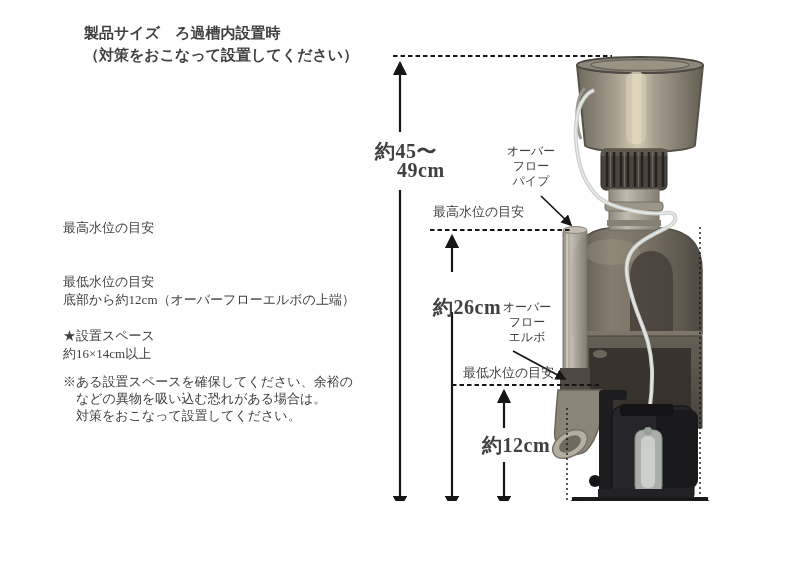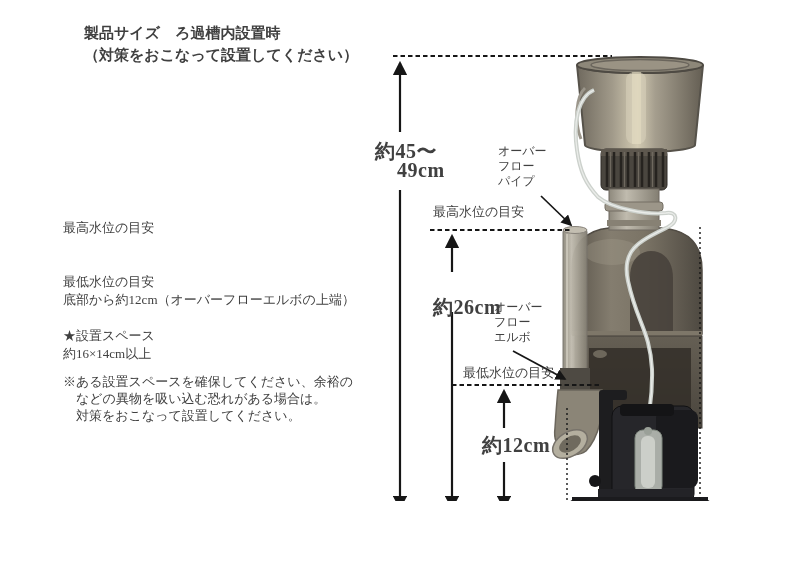--- a/index.html
+++ b/index.html
@@ -16,21 +16,21 @@
   .cautions{left:63px;top:373px;font-size:13px;line-height:17px;}
   .caution-line.indent{padding-left:13px;}
   .dim{font-size:20px;font-weight:600;letter-spacing:.5px;}
   .dim-total-1{left:375px;top:138px;}
   .dim-total-2{left:397px;top:159px;}
   .dim-26{left:433px;top:294px;}
   .dim-12{left:482px;top:432px;}
   .lvl{font-size:13px;}
   .lvl-max{left:433px;top:203px;}
   .lvl-min{left:463px;top:364px;}
-  .part-label{font-size:12px;line-height:15px;text-align:left;width:66px;white-space:nowrap;}
+  .part-label{font-size:12px;line-height:15px;text-align:center;width:66px;white-space:nowrap;}
   .part-pipe{left:498px;top:144px;}
   .part-elbow{left:494px;top:300px;}
   .star-mark{left:620px;top:519px;width:24px;text-align:center;font-size:19px;}
   svg{position:absolute;left:0;top:0;}
 </style>
 </head>
 <body>
 
 <div id="canvas">
 

